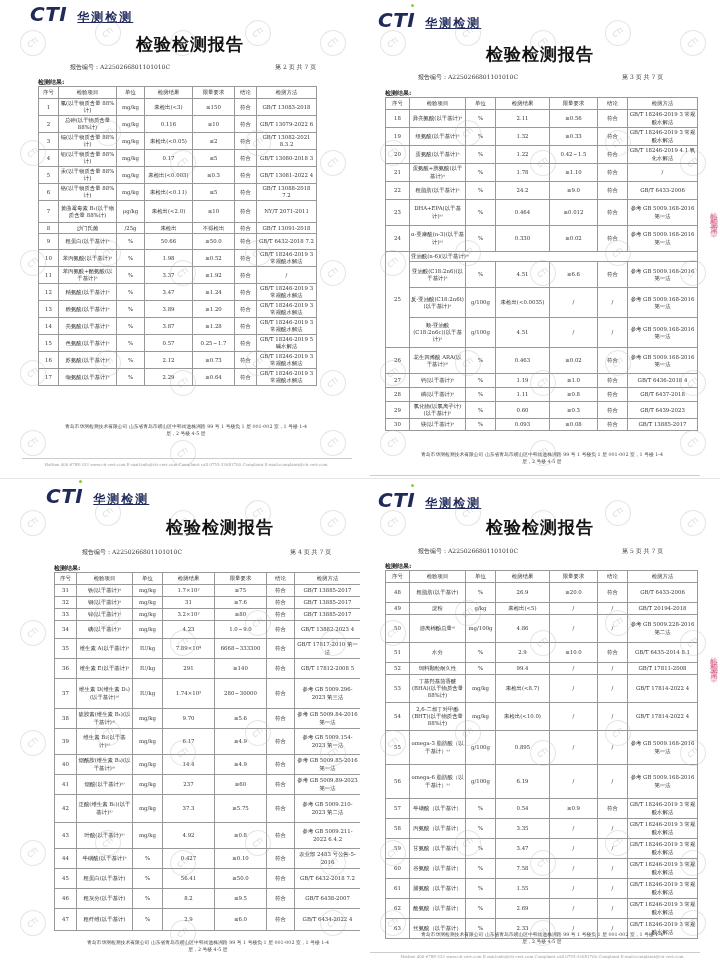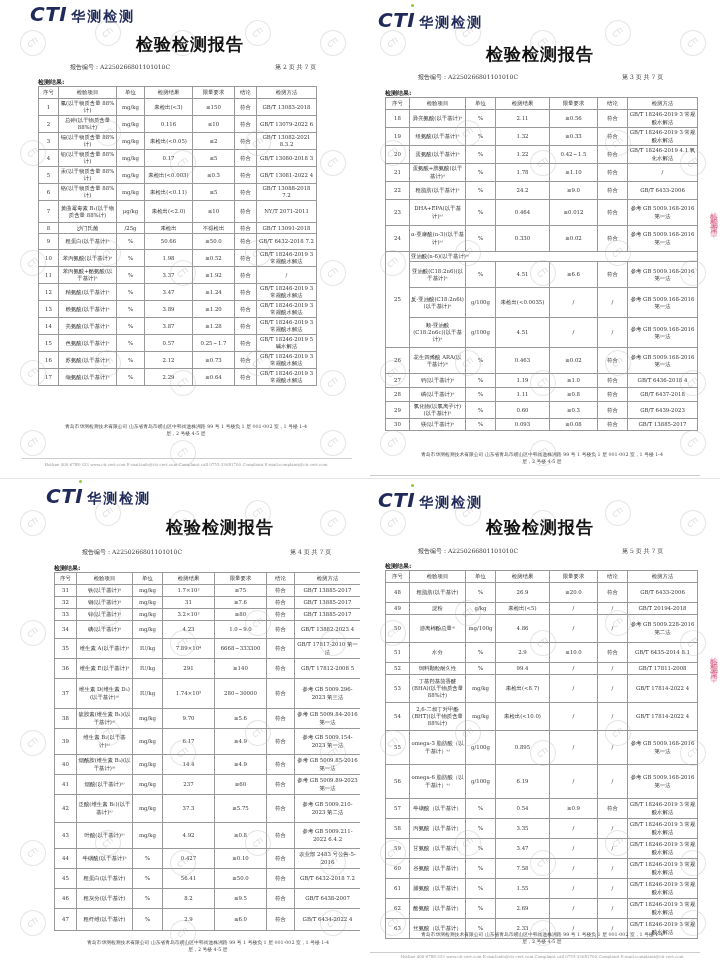--- a/index.html
+++ b/index.html
@@ -14,21 +14,21 @@
   .page.p4 { left: 0; top: 480px; }
   .page.p5 { left: 360px; top: 480px; }
   .logo {
     position: absolute; left: 30px; top: 2px; display: flex; align-items: baseline;
     font-family: "DejaVu Sans", sans-serif; color: #1f2a5a; font-weight: bold;
   }
   .page.p3 .logo, .page.p5 .logo { left: 18px; top: 8px; }
   .page.p4 .logo { left: 46px; top: 4px; }
   .logo .cti { font-size: 20px; letter-spacing: 0.5px; font-style: italic; position: relative; }
   .logo .cti .dot { position: absolute; right: 1px; top: -4px; width: 3px; height: 3px; background: #8dc63f; border-radius: 50%; }
-  .logo .cn { font-size: 14px; margin-left: 4px; letter-spacing: 2px; }
+  .logo .cn { font-size: 12px; margin-left: 10px; letter-spacing: 2px; text-decoration: underline; }
   .title {
     position: absolute; left: 0; width: 360px; text-align: center; font-size: 17px; font-weight: bold;
     font-family: "DejaVu Sans", sans-serif; color: #111; letter-spacing: 1px;
   }
   .p2 .title { top: 33px; left: 10px; }
   .p3 .title { top: 43px; left: 0; }
   .p4 .title { top: 36px; left: 40px; }
   .p5 .title { top: 36px; left: 0; }
   .meta { position: absolute; font-size: 6px; color: #333; }
   .section-label { position: absolute; font-size: 6px; font-weight: bold; color: #222; font-family: "DejaVu Sans", sans-serif; }

